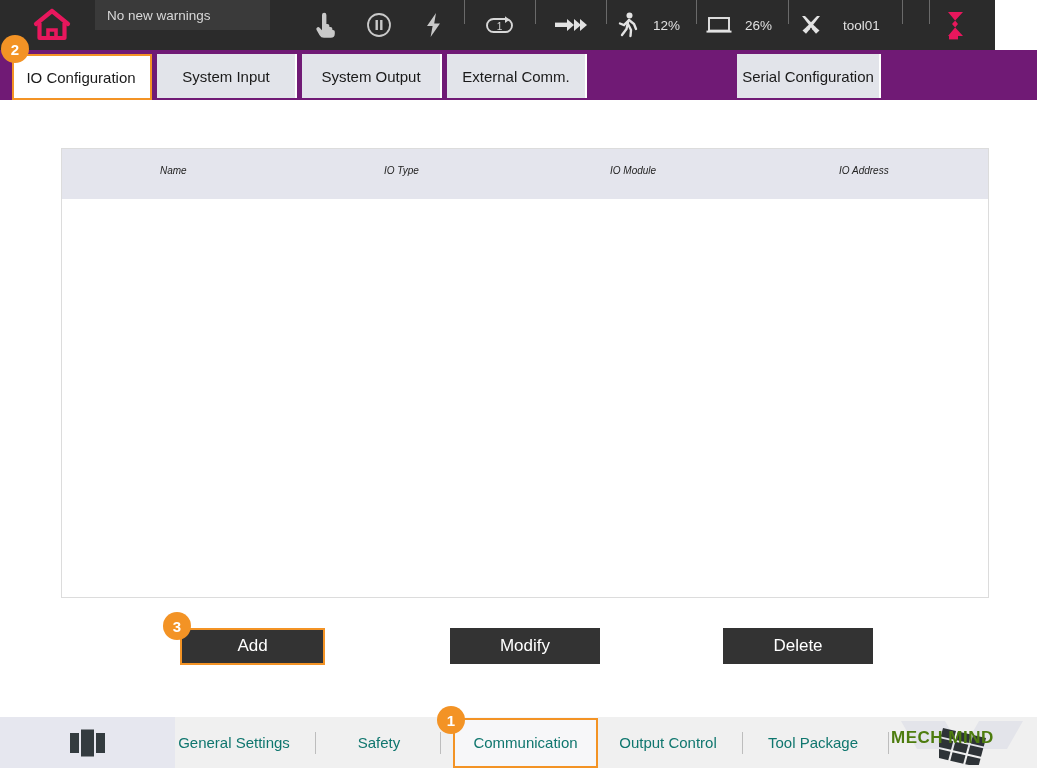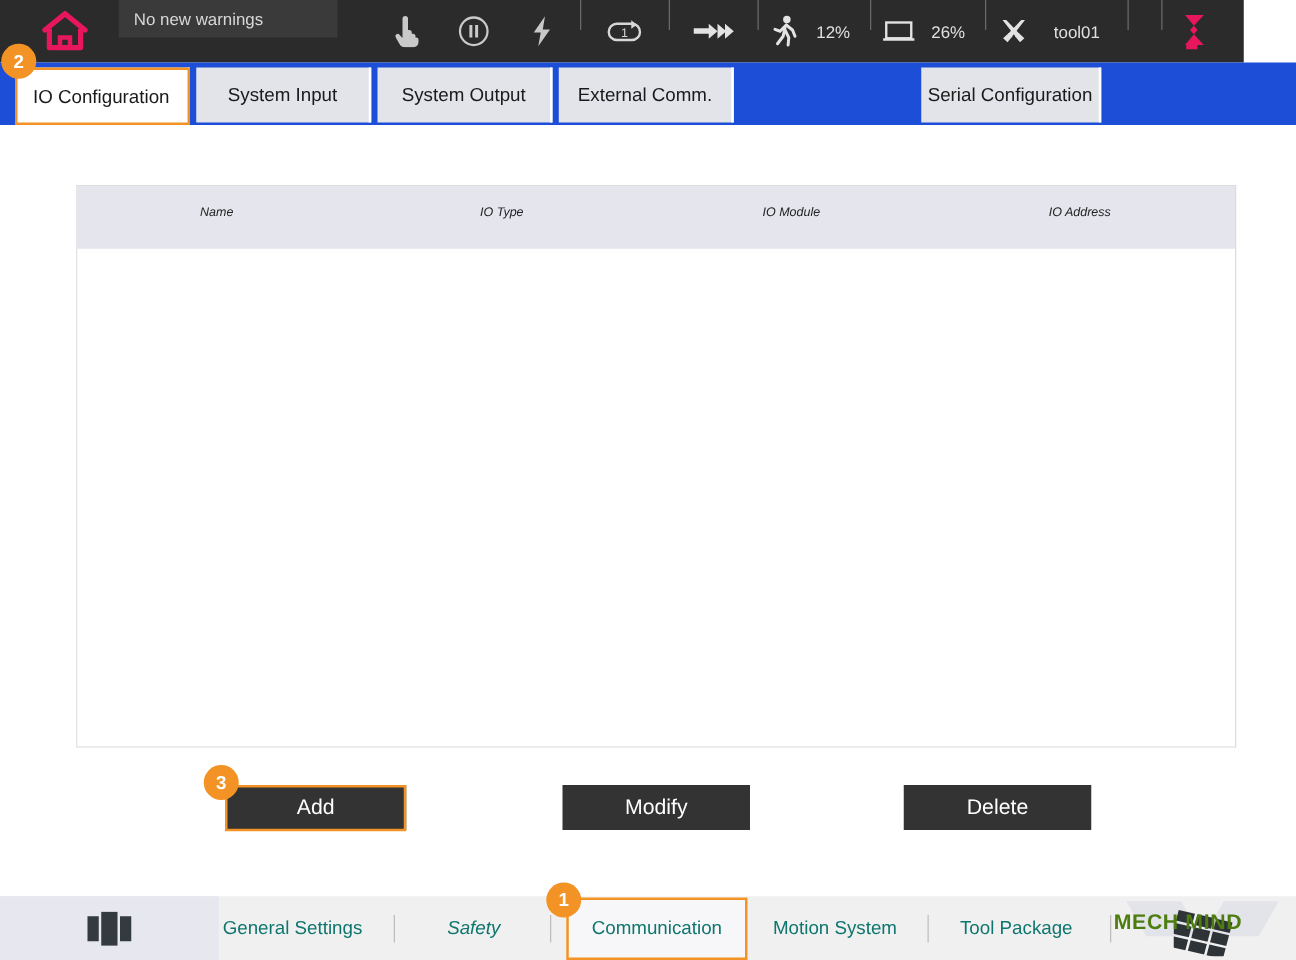--- a/index.html
+++ b/index.html
@@ -79,21 +79,21 @@
     align-items: center;
     height: 50px;
   }
 
   
   .tabbar {
     position: absolute;
     top: 50px; left: 0;
     width: 1037px;
     height: 50px;
-    background: #1d4ed8;
+    background: #701a75;
   }
 
   .tab {
     position: absolute;
     top: 4px;
     height: 44px;
     background: #e2e4ea;
     display: flex;
     align-items: center;
     justify-content: center;
@@ -381,23 +381,23 @@
 
   <div class="bottombar">
     <div class="bb-gridbtn">
       <svg width="42" height="30" viewBox="0 0 42 30">
         <rect x="3" y="5" width="9" height="20" fill="#333b3f"></rect>
         <rect x="14" y="1.5" width="13" height="27" fill="#333b3f"></rect>
         <rect x="29" y="5" width="9" height="20" fill="#333b3f"></rect>
       </svg>
     </div>
   <div class="bb-item" style="left: 160px; width: 148px;">General Settings</div>
-      <div class="bb-item" style="left: 330px; width: 98px; font-style: italic;">Safety</div>
+      <div class="bb-item" style="left: 330px; width: 98px;">Safety</div>
       <div class="bb-item active" style="left: 453px; width: 145px;">Communication</div>
-      <div class="bb-item" style="left: 600px; width: 136px;">Motion System</div>
+      <div class="bb-item" style="left: 600px; width: 136px;">Output Control</div>
       <div class="bb-item" style="left: 748px; width: 130px;">Tool Package</div>
       <div class="bb-divider" style="left: 315px;"></div>
       <div class="bb-divider" style="left: 440px;"></div>
       <div class="bb-divider" style="left: 742px;"></div>
       <div class="bb-divider" style="left: 888px;"></div>
     </div>
 
   <div class="watermark">
     <svg class="wm-wing" width="126" height="46" viewBox="0 0 126 46">
       <path d="M2 2 L46 2 L62 30 L18 30 Z" fill="#e3e4ea"></path>

